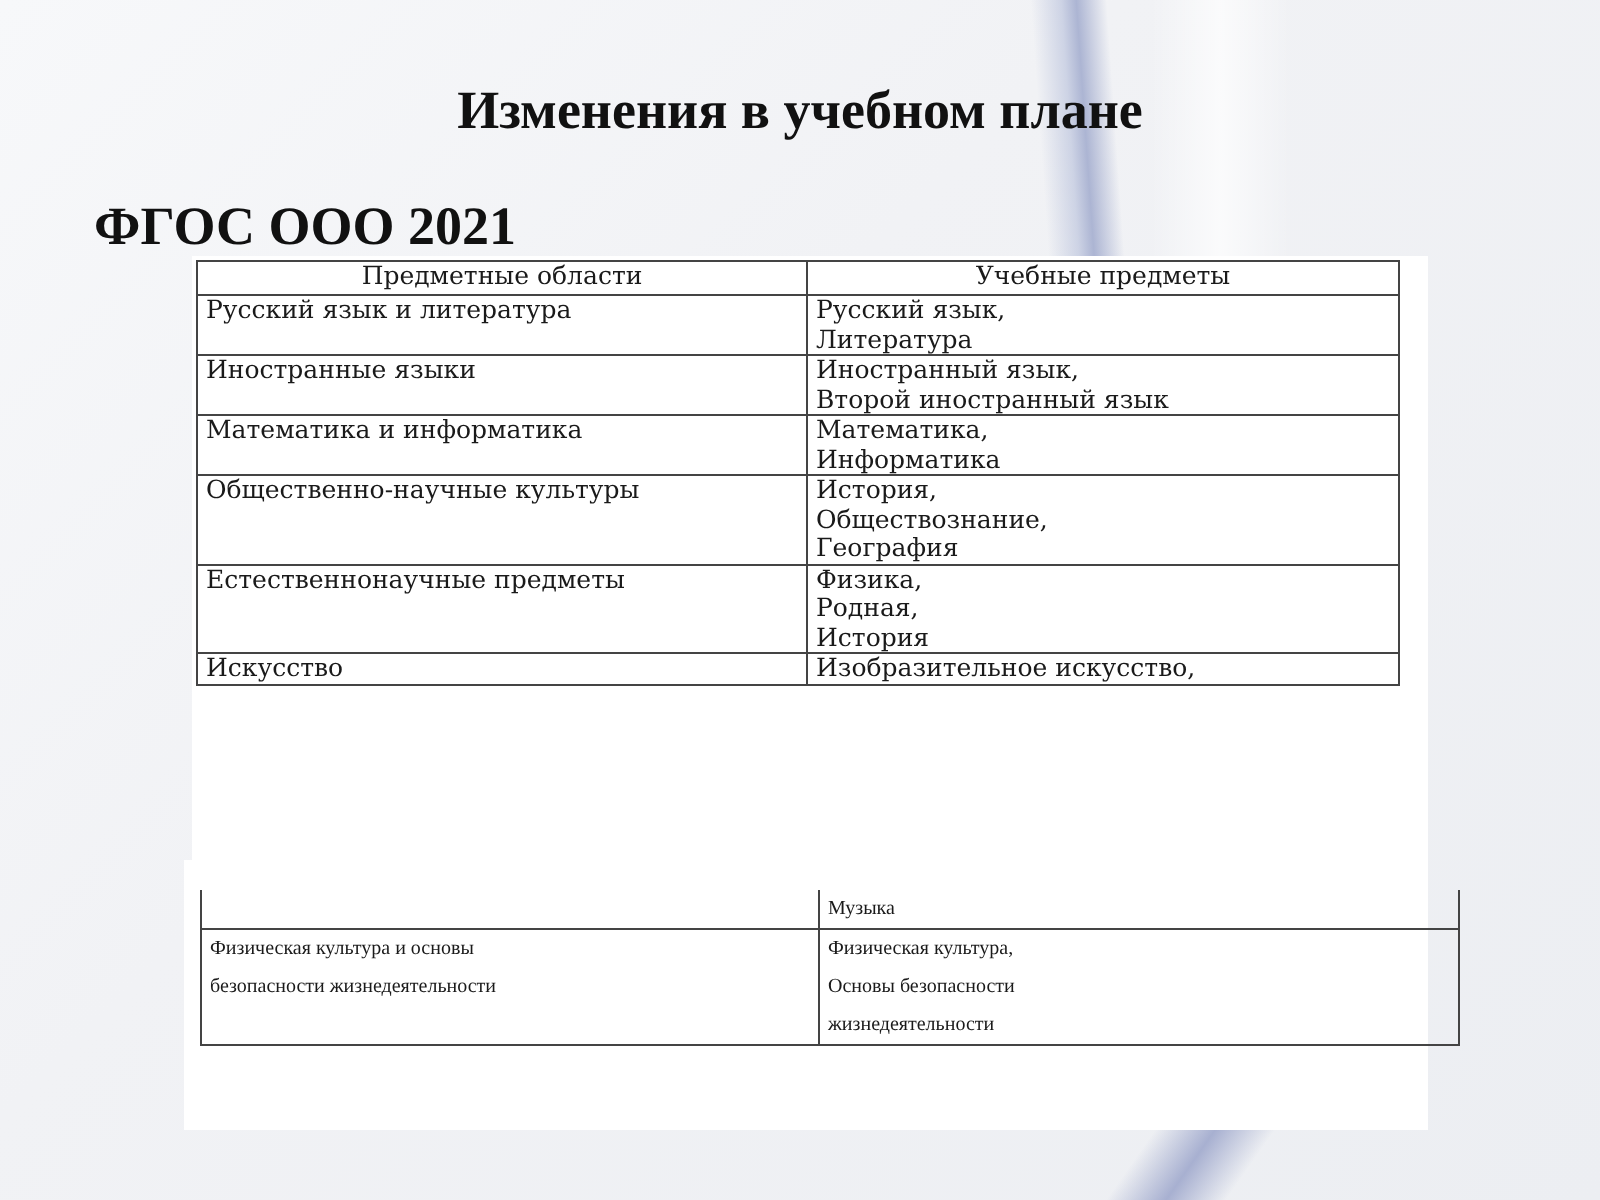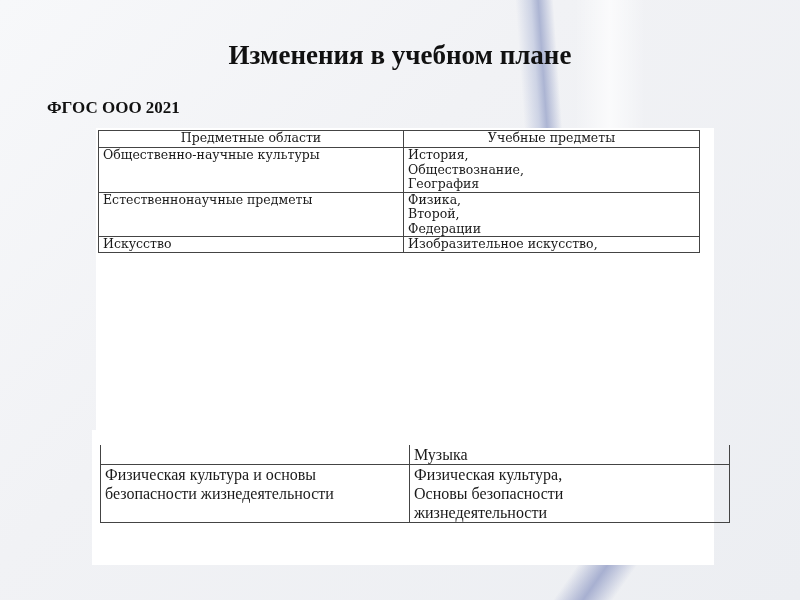--- a/index.html
+++ b/index.html
@@ -21,35 +21,35 @@
     position: absolute; left: 560px; top: 560px; width: 60px; height: 60px;
     background: linear-gradient(90deg, rgba(200,205,225,0) 0%, rgba(150,160,200,0.8) 50%, rgba(200,205,225,0) 100%);
     transform: skewX(-35deg);
   }
   .title {
     position: absolute; top: 40px; left: 0; width: 800px; text-align: center;
     font-size: 27px; font-weight: bold; color: #111;
   }
   .subtitle {
     position: absolute; top: 98px; left: 47px;
-    font-size: 17px; font-weight: bold; color: #111;
+    font-size: 27px; font-weight: bold; color: #111;
   }
   .panel-top {
     position: absolute; left: 96px; top: 128px; width: 618px; height: 302px; background: #fff;
   }
   .panel-bottom {
     position: absolute; left: 92px; top: 430px; width: 622px; height: 135px; background: #fff;
   }
   table { border-collapse: collapse; position: absolute; color: #1a1a1a; }
   td, th { border: 1px solid #444; vertical-align: top; padding: 0 4px; font-weight: normal; }
   .t1 { left: 98px; top: 130px; width: 602px; font-size: 12.5px; line-height: 14.5px; font-family: "DejaVu Serif", serif; }
   .t1 th { text-align: center; font-size: 12.5px; height: 16px; }
   .t1 td.c1 { width: 296px; }
   .t1 td.dash { text-align: center; }
-  .t2 { left: 100px; top: 445px; width: 630px; font-size: 16px; line-height: 19px; font-family: "Liberation Serif", serif; }
+  .t2 { left: 100px; top: 445px; width: 630px; font-size: 10px; line-height: 19px; font-family: "Liberation Serif", serif; }
   .t2 td.c1 { width: 300px; }
   .t2 tr.first td { border-top: none; }
   .t2 tr.first td.c1 { border-bottom: 1px solid #444; }
   .line { display: block; }
 </style>
 </head>
 <body>
 
 <div class="streak"></div>
 <div class="streak2"></div>
@@ -64,36 +64,63 @@
 <table class="t1">
   <thead>
     <tr>
       <th>Предметные области</th>
       <th>Учебные предметы</th>
     </tr>
   </thead>
   <tbody>
     <tr>
       <td class="c1">
+          <span class="line">Русский язык и литература</span>
+        </td>
+      <td>
+          <span class="line">Русский язык,</span>
+          <span class="line">Литература</span>
+        </td>
+    </tr>
+    <tr>
+      <td class="c1">
+          <span class="line">Иностранные языки</span>
+        </td>
+      <td>
+          <span class="line">Иностранный язык,</span>
+          <span class="line">Второй иностранный язык</span>
+        </td>
+    </tr>
+    <tr>
+      <td class="c1">
+          <span class="line">Математика и информатика</span>
+        </td>
+      <td>
+          <span class="line">Математика,</span>
+          <span class="line">Информатика</span>
+        </td>
+    </tr>
+    <tr>
+      <td class="c1">
           <span class="line">Общественно-научные культуры</span>
         </td>
       <td>
           <span class="line">История,</span>
           <span class="line">Обществознание,</span>
           <span class="line">География</span>
         </td>
     </tr>
     <tr>
       <td class="c1">
           <span class="line">Естественнонаучные предметы</span>
         </td>
       <td>
           <span class="line">Физика,</span>
-          <span class="line">Второй,</span>
-          <span class="line">Федерации</span>
+          <span class="line">Родная,</span>
+          <span class="line">История</span>
         </td>
     </tr>
     <tr>
       <td class="c1">
           <span class="line">Искусство</span>
         </td>
       <td>
           <span class="line">Изобразительное искусство,</span>
         </td>
     </tr>

